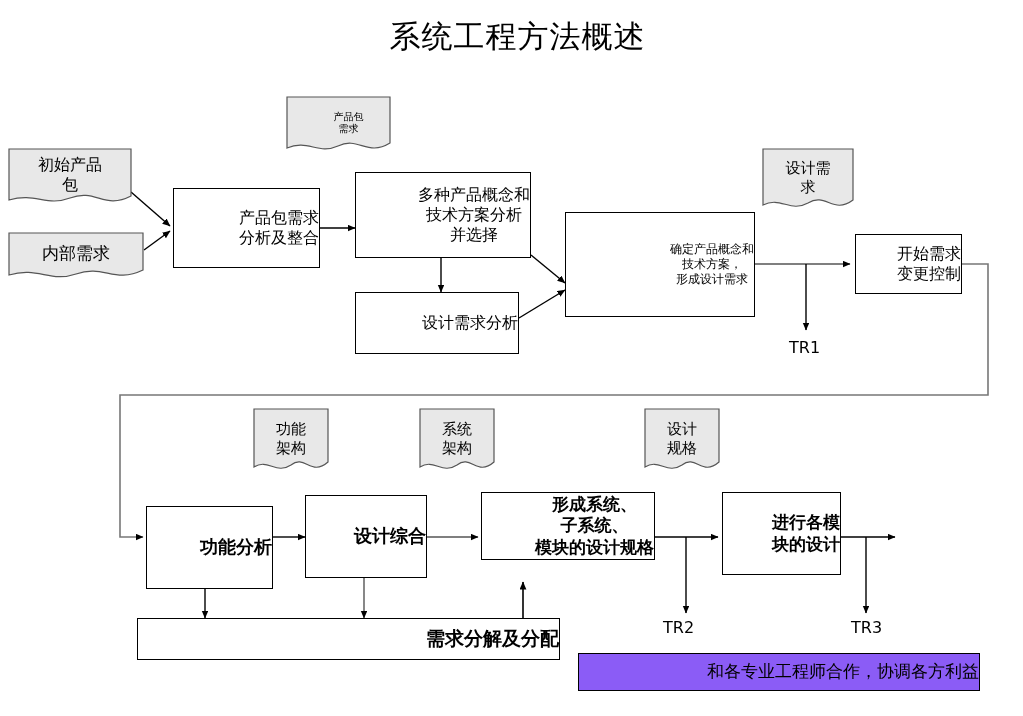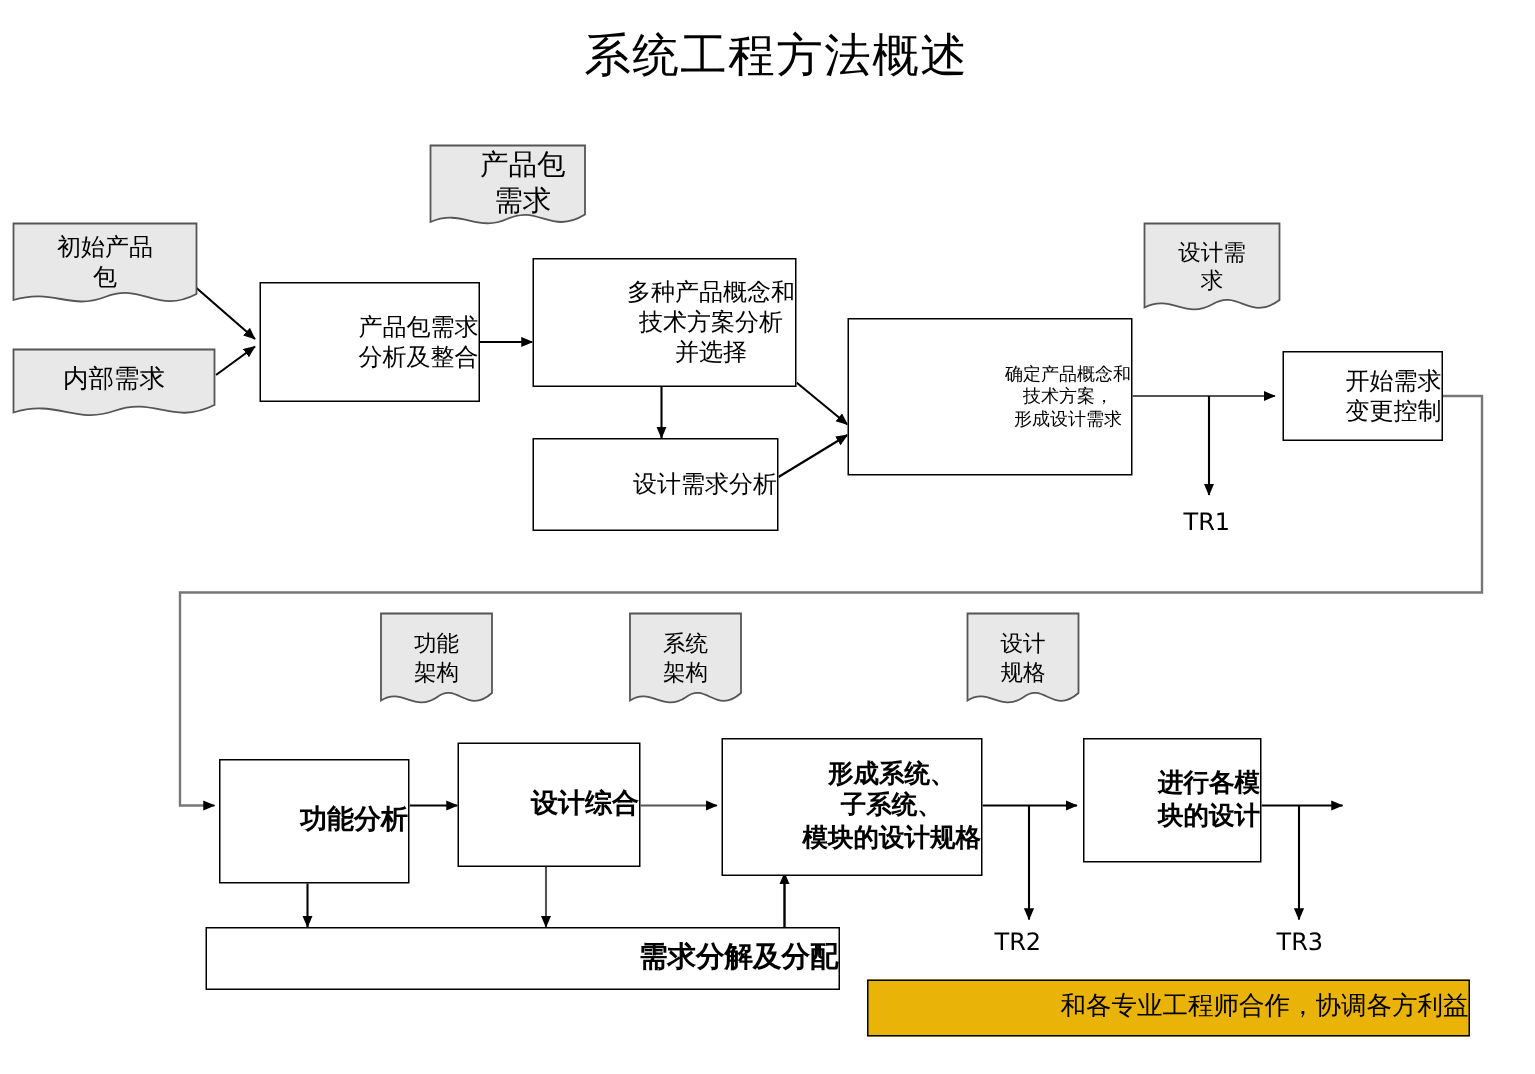--- a/index.html
+++ b/index.html
@@ -4,21 +4,21 @@
 <style>
   html,body{margin:0;padding:0;background:#ffffff;}
   body{width:1023px;height:716px;position:relative;overflow:hidden;
        font-family:"DejaVu Sans","Liberation Sans",sans-serif;color:#000;}
   #canvas{position:absolute;left:0;top:0;width:1023px;height:716px;padding-left:12px;}
   .svgroot{position:absolute;left:0;top:0;width:1023px;height:716px;}
   .node{position:absolute;box-sizing:border-box;display:flex;align-items:center;
         justify-content:flex-end;text-align:center;line-height:1.25;}
   .rectbox{border:1px solid #000;background:#ffffff;}
   .rectbox.bold{font-weight:bold;}
-  .graybox{border:1px solid #000;background:#eab308;}
+  .graybox{border:1px solid #000;background:#8b5cf6;}
   .doclabel{position:absolute;display:flex;align-items:center;justify-content:center;
             text-align:center;line-height:1.25;box-sizing:border-box;color:#000;}
   .doclabel .dtext{position:relative;z-index:2;padding-bottom:8px;}
   .trlabel{position:absolute;font-size:16px;color:#000;white-space:nowrap;}
   #title{position:absolute;width:100%;top:16px;left:0;text-align:center;
          font-size:31px;color:#000;letter-spacing:1px;}
 </style>
 </head>
 <body>
 
@@ -80,21 +80,21 @@
     <span class="dtext">初始产品<br>包</span>
   </div>
 
   <div class="doclabel" style="left:8px;top:232px;width:136px;height:52px;font-size:17px;">
     <svg style="position:absolute;left:0;top:0;width:136px;height:52px;" viewBox="0 0 136 52" preserveAspectRatio="none">
       <path d="M1,1 L135,1 L135,38 C106,52 96,32 68,42 C42,51 30,34 1,43 Z" fill="#e8e8e8" stroke="#555" stroke-width="1.2"></path>
     </svg>
     <span class="dtext">内部需求</span>
   </div>
 
-  <div class="doclabel" style="left:286px;top:96px;width:125px;height:62px;font-size:19px;">
+  <div class="doclabel" style="left:286px;top:96px;width:125px;height:62px;font-size:10px;">
     <svg style="position:absolute;left:0;top:0;width:105px;height:62px;" viewBox="0 0 105 62" preserveAspectRatio="none">
       <path d="M1,1 L104,1 L104,47 C81,61 73,40 52,50 C32,59 22,43 1,52 Z" fill="#e8e8e8" stroke="#555" stroke-width="1.2"></path>
     </svg>
     <span class="dtext">产品包<br>需求</span>
   </div>
 
   <div class="doclabel" style="left:762px;top:148px;width:92px;height:68px;font-size:15px;">
     <svg style="position:absolute;left:0;top:0;width:92px;height:68px;" viewBox="0 0 92 68" preserveAspectRatio="none">
       <path d="M1,1 L91,1 L91,52 C71,67 64,44 46,55 C28,65 19,48 1,57 Z" fill="#e8e8e8" stroke="#555" stroke-width="1.2"></path>
     </svg>
@@ -143,21 +143,21 @@
   </div>
 
   <div class="node rectbox bold" style="left:146px;top:506px;width:127px;height:83px;font-size:18px;">
     <span>功能分析</span>
   </div>
 
   <div class="node rectbox bold" style="left:305px;top:495px;width:122px;height:83px;font-size:18px;">
     <span>设计综合</span>
   </div>
 
-  <div class="node rectbox bold" style="left:481px;top:492px;width:174px;height:92px;font-size:17px;">
+  <div class="node rectbox bold" style="left:481px;top:492px;width:174px;height:68px;font-size:17px;">
     <span>形成系统、<br>子系统、<br>模块的设计规格</span>
   </div>
 
   <div class="node rectbox bold" style="left:722px;top:492px;width:119px;height:83px;font-size:17px;">
     <span>进行各模<br>块的设计</span>
   </div>
 
   <div class="node rectbox bold" style="left:137px;top:618px;width:423px;height:42px;font-size:19px;">
     <span>需求分解及分配</span>
   </div>

